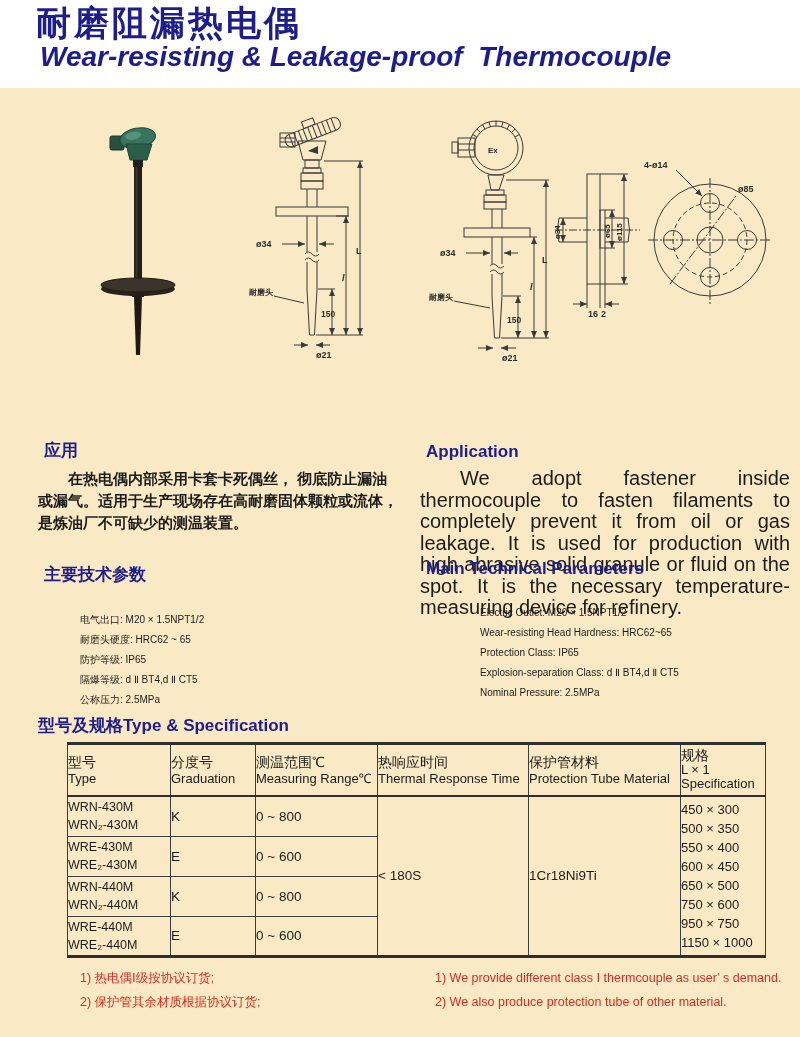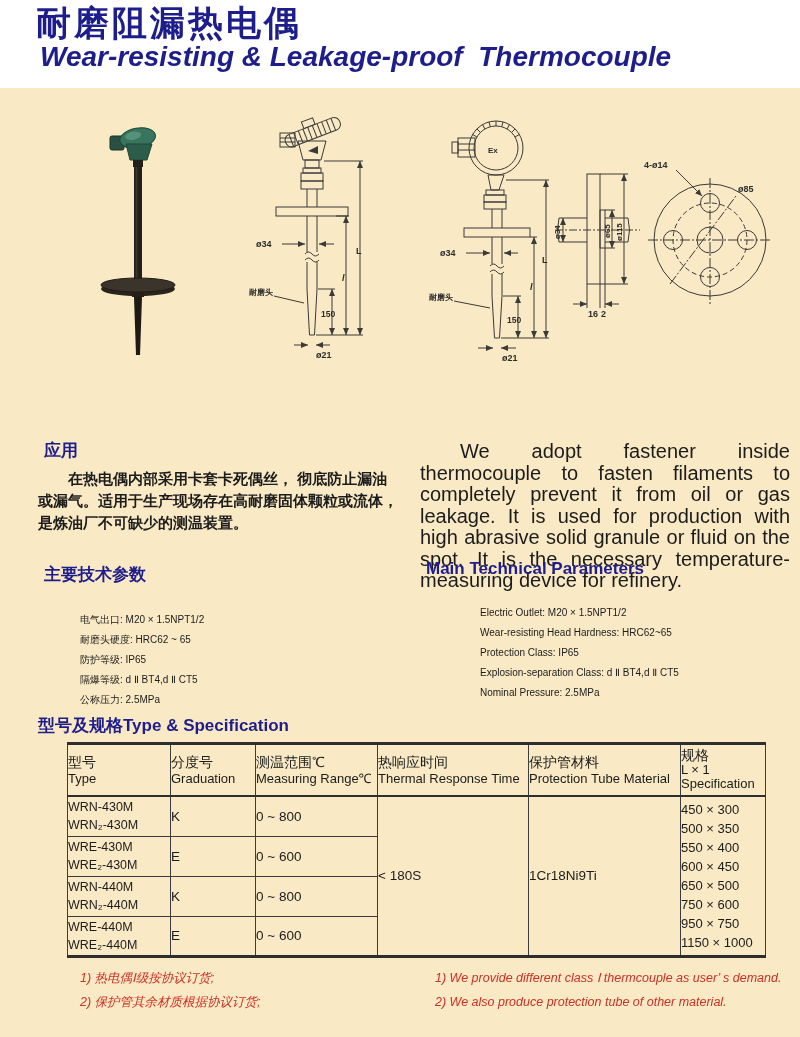--- a/index.html
+++ b/index.html
@@ -26,21 +26,21 @@
               padding:0;font-weight:normal;color:#1c1c1c;}
   .spec-table thead th{height:50px;border-bottom:2px solid #2e2e2e;}
   .spec-table tbody tr{height:40px;}
   .h-zh{font-size:14px;line-height:17px;}
   .h-en{font-size:13px;line-height:16px;}
   .h-mid{font-size:13px;line-height:13px;}
   .col-spec .h-zh{line-height:15px;}
   .types div{font-size:12.5px;line-height:18px;}
   .grad,.range,.merged{font-size:13.5px;}
   .specs div{font-size:13px;line-height:19px;white-space:nowrap;}
-  .fnote{font-size:12.5px;line-height:24px;color:#ce2f26;font-style:italic;}
+  .fnote{font-size:12.5px;line-height:24px;color:#ce2f26;}
   .fnote div{white-space:nowrap;}
 </style>
 </head>
 <body>
 
 <div class="page">
 
   <div class="titleband">
     <h1 class="title-zh">耐磨阻漏热电偶</h1>
     <h2 class="title-en">Wear-resisting &amp; Leakage-proof  Thermocouple</h2>
@@ -252,20 +252,21 @@
     <text x="8" y="16" font-size="9">4-ø14</text>
     <text x="102" y="40" font-size="9">ø85</text>
   </svg>
 
   <div class="abs" style="left:38px;top:433px;width:360px;">
     <h3 class="sec-h">应用</h3>
     <p class="body-zh">在热电偶内部采用卡套卡死偶丝， 彻底防止漏油或漏气。适用于生产现场存在高耐磨固体颗粒或流体，是炼油厂不可缺少的测温装置。</p>
   </div>
 
   <div class="abs" style="left:420px;top:436px;width:370px;">
+    <h3 class="sec-h">Application</h3>
     <p class="body-en">We adopt fastener inside thermocouple to fasten filaments to completely prevent it from oil or gas leakage. It is used for production with high abrasive solid granule or fluid on the spot. It is the necessary temperature-measuring device for refinery.</p>
   </div>
 
   <div class="abs" style="left:38px;top:557px;width:370px;">
     <h3 class="sec-h">主要技术参数</h3>
     <div class="plist plist-zh">
       <div>电气出口: M20 × 1.5NPT1/2</div>
       <div>耐磨头硬度: HRC62 ~ 65</div>
       <div>防护等级: IP65</div>
       <div>隔爆等级: d Ⅱ BT4,d Ⅱ CT5</div>

